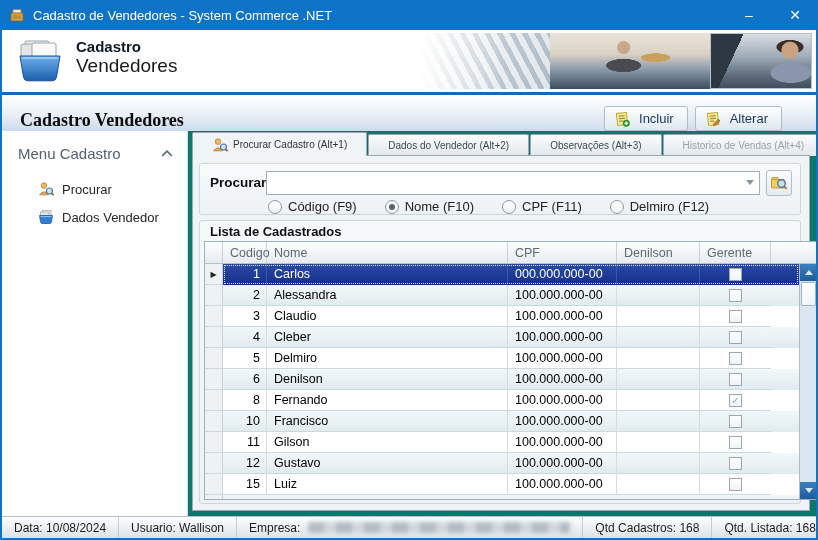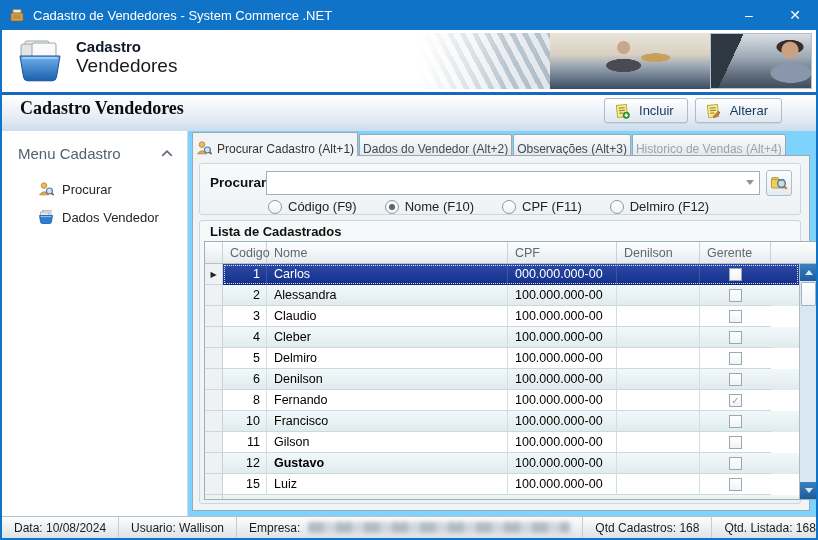--- a/index.html
+++ b/index.html
@@ -51,48 +51,48 @@
       linear-gradient(115deg,#2e3842 0 26%, rgba(0,0,0,0) 26%),
       linear-gradient(180deg,#d9dee3 0%,#9fabb7 42%,#5c6a7a 78%,#414d5b 100%);
   }
   .photo-fade{ position:absolute; left:0; top:0; bottom:0; width:84px; z-index:2;
     background:linear-gradient(90deg,#ffffff 0%, rgba(255,255,255,0) 100%); }
 
   
   .section-header{
     position:absolute; left:0; top:98px; width:814px; height:33px;
     background:linear-gradient(180deg,#fcfdff 0%,#e7eef6 55%,#ccdcec 100%);
-    display:flex; align-items:flex-start;
+    display:flex; align-items:flex-end;
   }
   .page-title{ margin-left:18px; font-family:"Liberation Serif", serif; font-weight:bold; font-size:18px; color:#0d0d0d; }
   .action-buttons{ margin-left:auto; margin-right:34px; display:flex; gap:7px; }
   .abtn{
     display:flex; align-items:center; gap:9px; height:25px; padding:0 13px 0 9px;
     border:1px solid #aebdca; border-radius:3px;
     background:linear-gradient(180deg,#ffffff 0%,#f0f4f8 45%,#dfe8f0 100%);
     font-size:13px; color:#17365c; box-shadow:0 1px 1px rgba(0,0,0,.07); cursor:default;
   }
   .icn{ display:inline-flex; width:16px; height:16px; }
   .icn svg{ width:100%; height:100%; }
 
   
-  .main{ position:absolute; left:0; top:131px; width:814px; bottom:22px; background:#7dd3fc; }
+  .main{ position:absolute; left:0; top:131px; width:814px; bottom:22px; background:#0f766e; }
   .sidebar{ position:absolute; left:0; top:0; width:186px; height:100%; background:#fff; border-right:1px solid #d4dce2; }
   .sidebar-header{ position:absolute; left:16px; right:14px; top:10px; height:24px; display:flex; align-items:center; }
   .sidebar-header-label{ font-size:15px; color:#52616e; }
   .sidebar-chevron{ margin-left:auto; width:12px; height:9px; display:flex; }
   .sidebar-items{ position:absolute; left:0; top:44px; right:0; }
   .sitem{ display:flex; align-items:center; gap:8px; height:28px; padding-left:36px; font-size:13px; color:#262626; cursor:default; }
 
   .content{ position:absolute; left:186px; right:0; top:0; bottom:0; }
   .tabstrip{ position:absolute; left:4px; top:1px; right:6px; height:24px; display:flex; align-items:flex-end; }
   .tab{
-    height:22px; padding:0 3px; display:flex; align-items:flex-end; gap:5px;
+    height:22px; padding:0 19px; display:flex; align-items:center; gap:5px;
     background:linear-gradient(180deg,#fafbfc,#e3e8ec); border:1px solid #9aa8b4; border-bottom:none;
-    margin-right:1px; font-size:12px; color:#3c4c58; border-radius:2px 2px 0 0; cursor:default; white-space:nowrap;
+    margin-right:1px; font-size:10px; color:#3c4c58; border-radius:2px 2px 0 0; cursor:default; white-space:nowrap;
   }
   .tab.active{ height:24px; background:#f1f4f6; color:#333; position:relative; z-index:3; }
   .tab.disabled{ color:#9aa4ac; }
   .tabpanel{
     position:absolute; left:4px; top:24px; right:6px; bottom:5px;
     background:#f1f4f6; border:1px solid #9aa8b4; z-index:1;
   }
 
   
   .search-group{
@@ -467,21 +467,21 @@
                     <div class="gc txt" style="width: 83px; flex: 0 0 83px;"></div>
                     <div class="gc chk" style="width: 71px; flex: 0 0 71px; border-right: none;">
                       <div class="checkbox"></div>
                     </div>
                   </div>
                 </div>
                 <div class="grow">
                   <div class="sel-col"></div>
                   <div class="row-data alt">
                     <div class="gc num" style="width: 44px; flex: 0 0 44px;">12</div>
-                    <div class="gc txt" style="width: 241px; flex: 0 0 241px; font-weight: bold;">Gustavo</div>
+                    <div class="gc txt" style="width: 241px; flex: 0 0 241px;">Gustavo</div>
                     <div class="gc txt" style="width: 109px; flex: 0 0 109px;">100.000.000-00</div>
                     <div class="gc txt" style="width: 83px; flex: 0 0 83px;"></div>
                     <div class="gc chk" style="width: 71px; flex: 0 0 71px; border-right: none;">
                       <div class="checkbox"></div>
                     </div>
                   </div>
                 </div>
                 <div class="grow">
                   <div class="sel-col"></div>
                   <div class="row-data">

